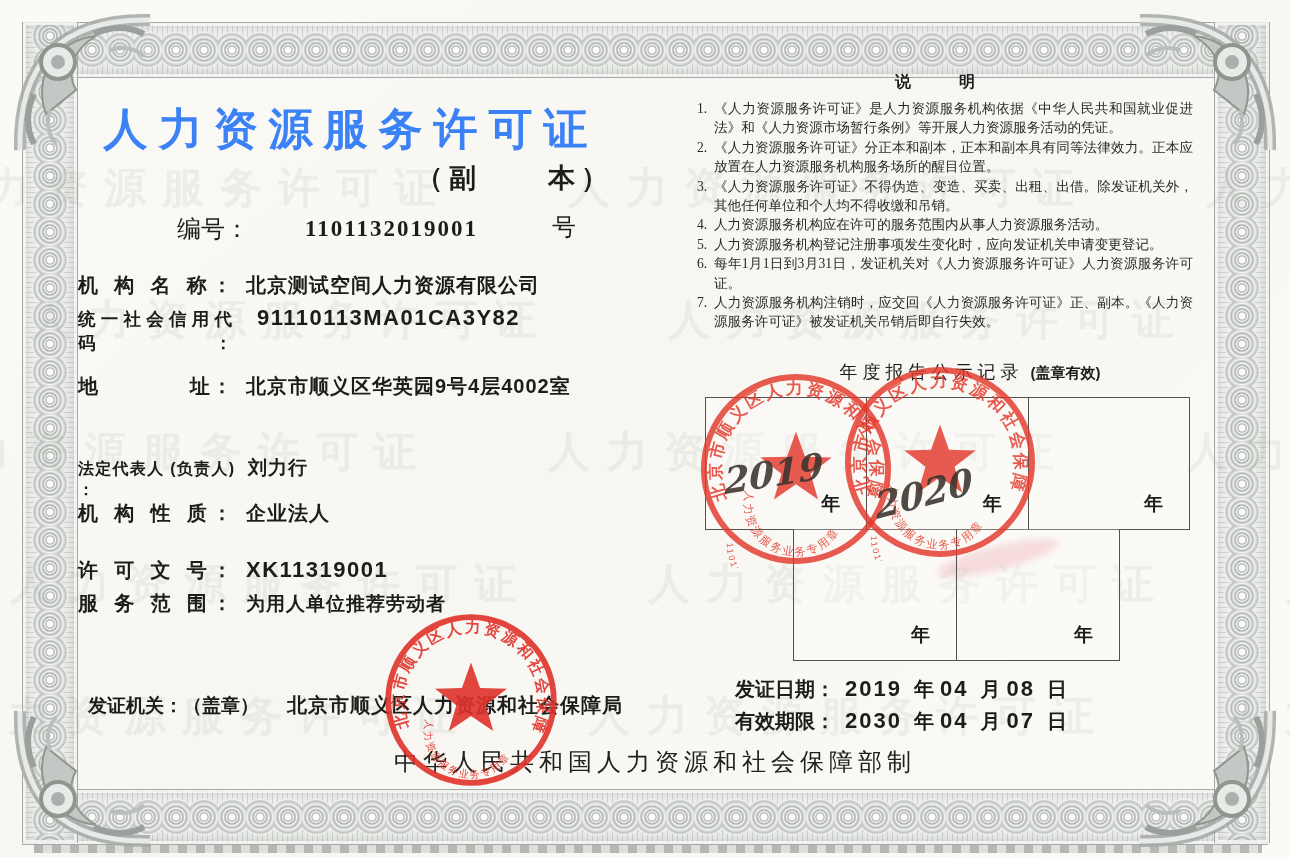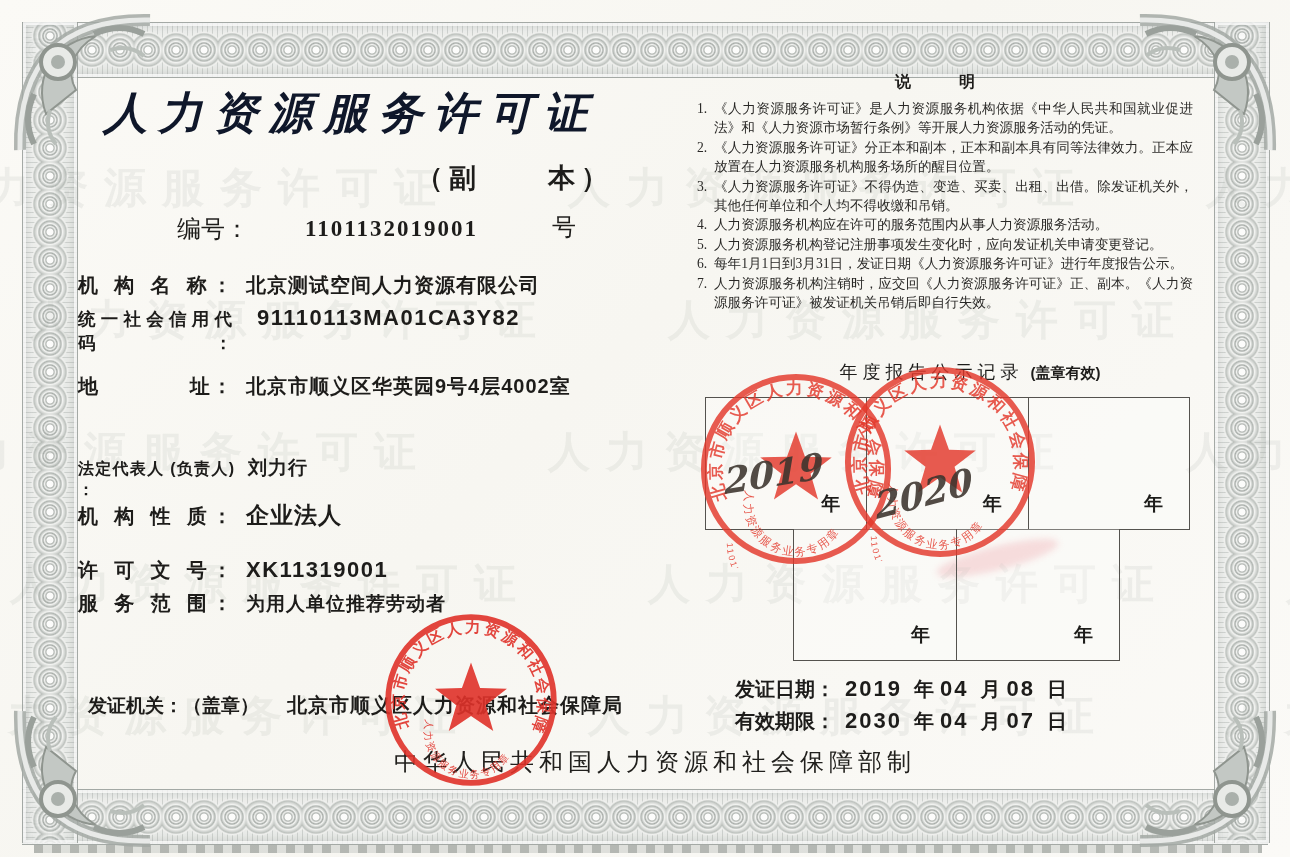--- a/index.html
+++ b/index.html
@@ -38,22 +38,22 @@
   .corner-tr{right:10px;top:10px;transform:scaleX(-1);}
   .corner-bl{left:10px;bottom:6px;transform:scaleY(-1);}
   .corner-br{right:10px;bottom:6px;transform:scale(-1,-1);}
   .scan-strip{position:absolute;left:34px;right:28px;top:845px;height:8px;opacity:.6;filter:blur(.6px);
     background:repeating-linear-gradient(90deg,#878d88 0 9px,#cdd0cc 9px 18px);}
   
   .wm{position:absolute;white-space:nowrap;font-size:42px;font-weight:700;letter-spacing:16px;
       color:rgba(150,157,152,.12);font-family:"Liberation Sans",sans-serif;z-index:1;}
   
   .z2{z-index:2}.z3{z-index:3}.z4{z-index:4}.z5{z-index:5}
-  .title{position:absolute;left:88px;top:84px;width:526px;text-align:center;
-     font-family:"Liberation Serif",serif;font-weight:700;font-size:44px;letter-spacing:11px;color:#0f172a;font-style:italic;}
+  .title{position:absolute;left:88px;top:100px;width:526px;text-align:center;
+     font-family:"Liberation Serif",serif;font-weight:700;font-size:44px;letter-spacing:11px;color:#3b82f6;}
   .subtitle{position:absolute;left:88px;top:160px;width:526px;text-align:right;
      font-family:"Liberation Serif",serif;font-weight:600;font-size:27px;letter-spacing:6px;}
   .serial-label{position:absolute;left:177px;top:213px;font-family:"Liberation Serif",serif;font-size:24px;}
   .serial-value{position:absolute;left:305px;top:216px;font-family:"Liberation Serif",serif;
      font-weight:600;font-size:23px;letter-spacing:2px;}
   .serial-suffix{position:absolute;left:552px;top:211px;font-family:"Liberation Serif",serif;font-size:24px;}
   .frow{position:absolute;left:78px;display:flex;align-items:baseline;}
   .lbl{display:inline-block;width:154px;font-weight:700;text-align:justify;text-align-last:justify;}
   .val{margin-left:14px;font-weight:700;letter-spacing:1px;white-space:nowrap;}
   .val-code{font-family:Liberation Sans, sans-serif;font-weight:600;font-size:22px;letter-spacing:1.5px;}
@@ -160,21 +160,21 @@
   <div class="frow z3" style="top:373px;font-size:20px;">
     <span class="lbl">地　　　　址：</span>
     <span class="val" style="font-size:20px;">北京市顺义区华英园9号4层4002室</span>
   </div>
   <div class="frow z3" style="top:455px;font-size:16px;">
     <span class="lbl" style="text-align-last:auto;width:156px;">法定代表人 (负责人) ：</span>
     <span class="val" style="font-size:19px;">刘力行</span>
   </div>
   <div class="frow z3" style="top:500px;font-size:20px;">
     <span class="lbl">机 构 性 质：</span>
-    <span class="val" style="font-size:23px;">企业法人</span>
+    <span class="val" style="font-size:20px;">企业法人</span>
   </div>
   <div class="frow z3" style="top:545px;font-size:20px;margin-top:12px;">
     <span class="lbl">许 可 文 号：</span>
     <span class="val val-code">XK11319001</span>
   </div>
   <div class="frow z3" style="top:590px;font-size:20px;">
     <span class="lbl">服 务 范 围：</span>
     <span class="val" style="font-size:19px;">为用人单位推荐劳动者</span>
   </div>
 
@@ -201,21 +201,21 @@
     <div class="note-item">
       <span class="note-num">4.</span>
       <span>人力资源服务机构应在许可的服务范围内从事人力资源服务活动。</span>
       </div>
     <div class="note-item">
       <span class="note-num">5.</span>
       <span>人力资源服务机构登记注册事项发生变化时，应向发证机关申请变更登记。</span>
       </div>
     <div class="note-item">
       <span class="note-num">6.</span>
-      <span>每年1月1日到3月31日，发证日期《人力资源服务许可证》进行年度报告公示。</span>
+      <span>每年1月1日到3月31日，发证机关对《人力资源服务许可证》人力资源服务许可证。</span>
       </div>
     <div class="note-item">
       <span class="note-num">7.</span>
       <span>人力资源服务机构注销时，应交回《人力资源服务许可证》正、副本。《人力资源服务许可证》被发证机关吊销后即自行失效。</span>
       </div>
   </div>
 
   <div class="annual-heading z3">
     <span class="ah-main">年度报告公示记录</span>
     <span class="ah-note">(盖章有效)</span>

